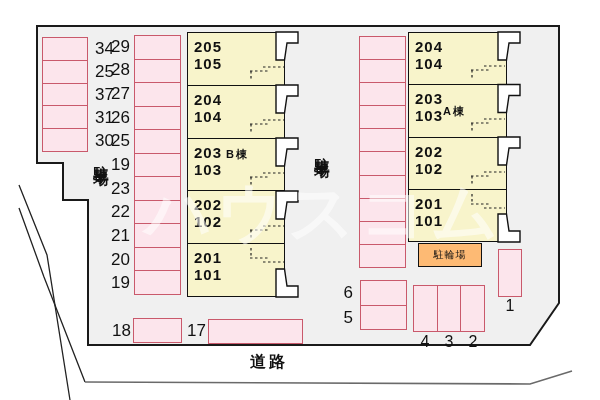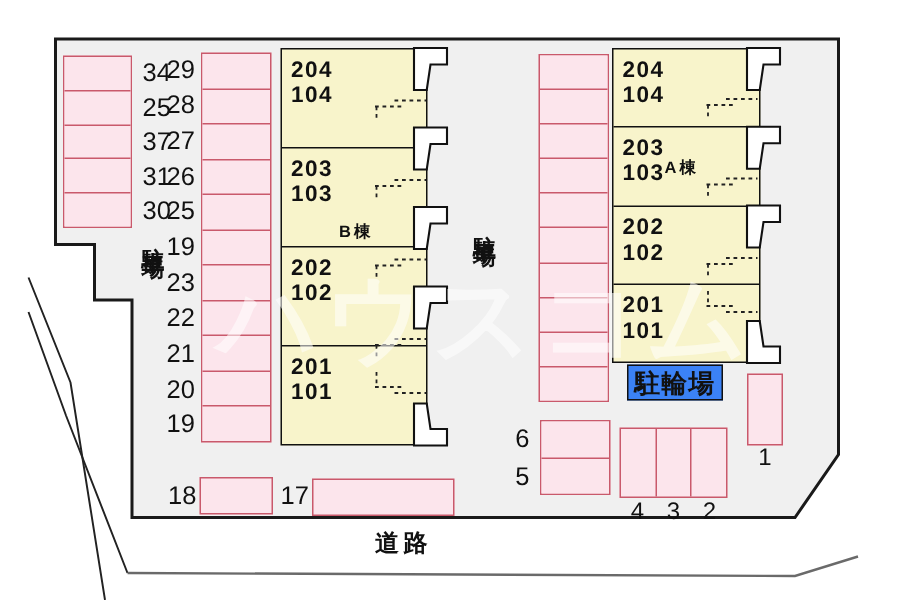--- a/index.html
+++ b/index.html
@@ -30,22 +30,22 @@
   
   .bldg{position:absolute;background:#f8f4cb;border:1.5px solid #111;
         display:flex;flex-direction:column;box-sizing:border-box;}
   .bldg .unit{flex:1;border-top:1.5px solid #111;padding:5px 0 0 6px;box-sizing:border-box;}
   .bldg .unit:first-child{border-top:none;}
   .rn{font-weight:bold;font-size:15px;line-height:17px;letter-spacing:1px;}
   .bname{position:absolute;font-size:11px;font-weight:bold;letter-spacing:2px;}
   
   .vlabel{position:absolute;writing-mode:vertical-rl;text-orientation:upright;
           font-size:15px;font-weight:bold;letter-spacing:3px;line-height:17px;}
-  .bike{position:absolute;background:#3b82f6;border:1.5px solid #111;box-sizing:border-box;
-        display:flex;align-items:center;justify-content:center;font-size:17px;font-weight:bold;letter-spacing:1px;}
+  .bike{position:absolute;background:#fdba74;border:1.5px solid #111;box-sizing:border-box;
+        display:flex;align-items:center;justify-content:center;font-size:10px;font-weight:normal;letter-spacing:1px;}
   .road{position:absolute;font-size:16px;font-weight:bold;letter-spacing:3px;}
   .wmark{position:absolute;font-size:66px;font-weight:bold;letter-spacing:4px;
          color:rgba(255,255,255,0.55);white-space:nowrap;margin-top:20px;}
 </style>
 </head>
 <body>
 
 <div class="stage">
 
   <svg class="layer" width="600" height="400">
@@ -93,20 +93,24 @@
     <div class="cell"></div>
     <div class="cell"></div>
     <div class="cell"></div>
     <div class="cell"></div>
     <div class="cell"></div>
     <div class="cell"></div>
     <div class="cell"></div>
   </div>
 
   <div class="bldg" style="left:187px;top:32px;width:98px;height:265px">
+    <div class="unit">
+      <div class="rn">205</div>
+      <div class="rn">105</div>
+    </div>
     <div class="unit">
       <div class="rn">204</div>
       <div class="rn">104</div>
     </div>
     <div class="unit">
       <div class="rn">203</div>
       <div class="rn">103</div>
     </div>
     <div class="unit">
       <div class="rn">202</div>

